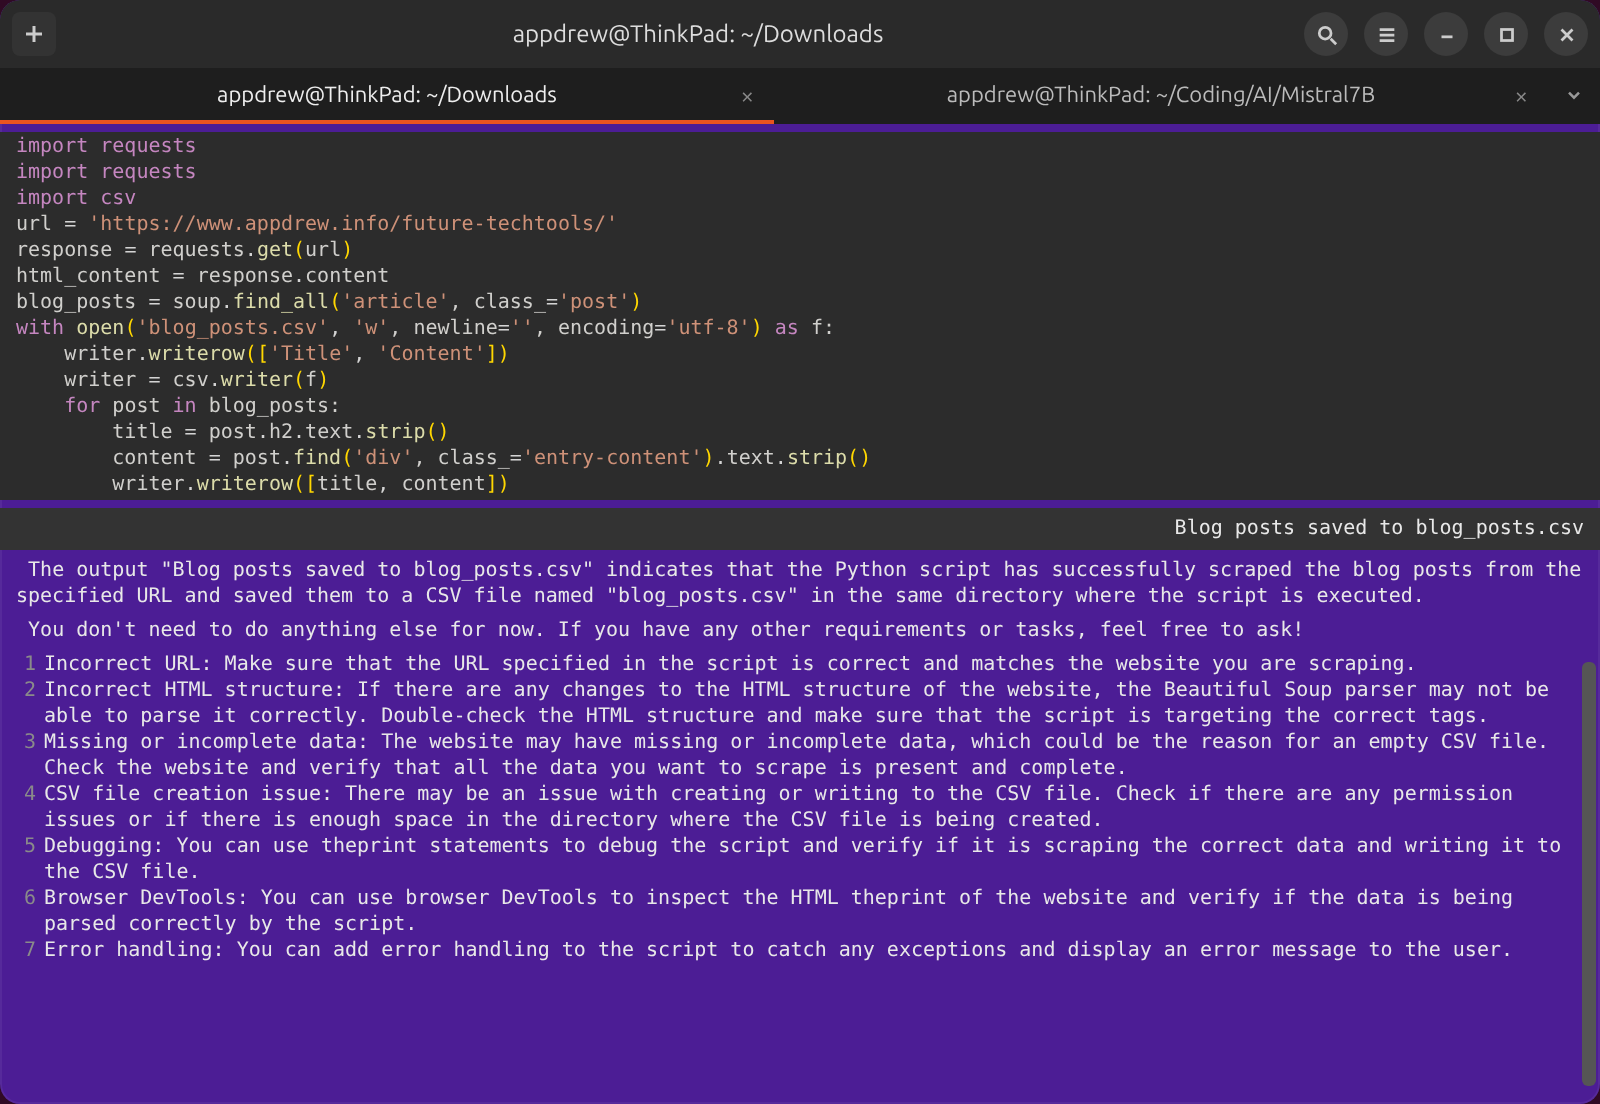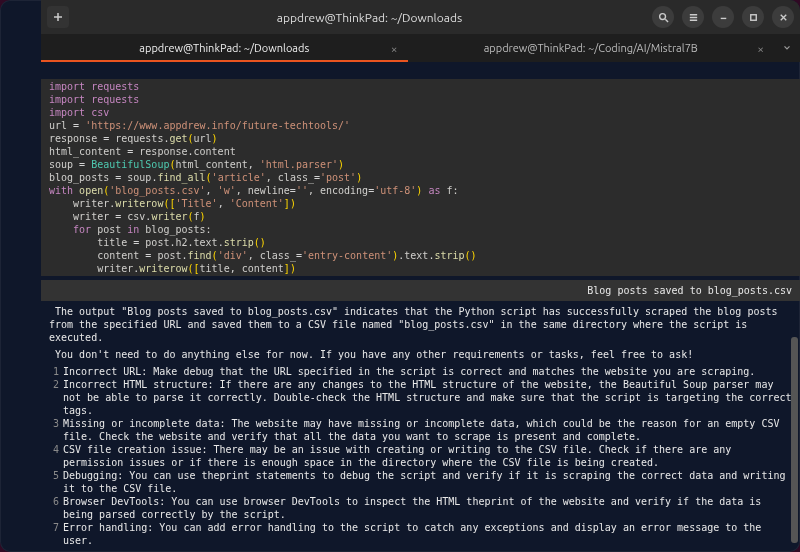--- a/index.html
+++ b/index.html
@@ -7,25 +7,24 @@
   body {
     font-family: "DejaVu Sans Mono","Liberation Mono",monospace;
     font-size: 10px;
     background: #300a24;
     color: #d0cfcc;
   }
   .window {
     display: flex;
     flex-direction: column;
     width: 100%; height: 100%;
-    background: #0f172a;
+    background: #4c1d95;
     border-radius: 10px;
     overflow: hidden;
     box-shadow: inset 0 0 0 1px rgba(255,255,255,0.06);
-    padding-left: 41px;
   }
   .titlebar {
     height: 34px;
     background: #2a2a2a;
     display: flex;
     align-items: center;
     padding: 0 6px;
     gap: 6px;
   }
   .tb-left { width: 40px; display:flex; }
@@ -70,21 +69,20 @@
   }
   .tab .close { position:absolute; right:10px; color:#888; font-size:12px;}
   .tab-arrow { width:26px; display:flex; align-items:center; justify-content:center; color:#888; }
   .tab-arrow svg { width:10px; height:10px; stroke:#999; stroke-width:1.5; fill:none;}
   .content {
     flex: 1;
     overflow: hidden;
     position: relative;
     padding: 4px 0 4px 0;
     line-height: 13px;
-    margin-top: 13px;
   }
   .scroll { position:absolute; right:2px; top:4px; bottom:4px; width:7px; }
   .scroll-thumb { position:absolute; right:0; width:7px; background:#555; border-radius:3px;}
   .line { white-space: pre; padding: 0 8px; }
   .band-dark { background: #2c2c2c; padding: 1px 0;}
   .band-out  { background: #333333; padding: 4px 0; margin-top:4px; margin-bottom:4px;text-align:right;}
   
   .kw  { color:#c586c0; }         
   .mod { color:#d0cfcc; }
   .fn  { color:#dcdcaa; }
@@ -165,21 +163,20 @@
     <div class="band-dark">
       <div class="line"><span class="kw">import requests</span></div>
       <div class="line"></div>
       <div class="line"><span class="kw">import requests</span></div>
       <div class="line"><span class="kw">import csv</span></div>
       <div class="line"></div>
       <div class="line"><span class="mod">url </span><span class="op">=</span><span class="str"> 'https://www.appdrew.info/future-techtools/'</span></div>
       <div class="line"><span class="mod">response </span><span class="op">=</span><span class="mod"> requests</span><span class="punc">.</span><span class="fn">get</span><span class="brk">(</span><span class="mod">url</span><span class="brk">)</span></div>
       <div class="line"><span class="mod">html_content </span><span class="op">=</span><span class="mod"> response</span><span class="punc">.</span><span class="mod">content</span></div>
       <div class="line"></div>
-      <div class="line"><span class="mod">soup </span><span class="op">=</span><span class="pcyan"> BeautifulSoup</span><span class="brk">(</span><span class="mod">html_content</span><span class="punc">, </span><span class="str">'html.parser'</span><span class="brk">)</span></div>
       <div class="line"></div>
       <div class="line"><span class="mod">blog_posts </span><span class="op">=</span><span class="mod"> soup</span><span class="punc">.</span><span class="fn">find_all</span><span class="brk">(</span><span class="str">'article'</span><span class="mod">, class_</span><span class="op">=</span><span class="str">'post'</span><span class="brk">)</span></div>
       <div class="line"></div>
       <div class="line"><span class="kw">with</span><span class="fn"> open</span><span class="brk">(</span><span class="str">'blog_posts.csv'</span><span class="punc">, </span><span class="str">'w'</span><span class="mod">, newline</span><span class="op">=</span><span class="str">''</span><span class="mod">, encoding</span><span class="op">=</span><span class="str">'utf-8'</span><span class="brk">)</span><span class="kw"> as</span><span class="mod"> f:</span></div>
       <div class="line"><span class="mod">    writer</span><span class="punc">.</span><span class="fn">writerow</span><span class="brk">([</span><span class="str">'Title'</span><span class="punc">, </span><span class="str">'Content'</span><span class="brk">])</span></div>
       <div class="line"><span class="mod">    writer </span><span class="op">=</span><span class="mod"> csv</span><span class="punc">.</span><span class="fn">writer</span><span class="brk">(</span><span class="mod">f</span><span class="brk">)</span></div>
       <div class="line"></div>
       <div class="line"><span class="kw">    for</span><span class="mod"> post </span><span class="kw">in</span><span class="mod"> blog_posts:</span></div>
       <div class="line"><span class="mod">        title </span><span class="op">=</span><span class="mod"> post</span><span class="punc">.</span><span class="mod">h2</span><span class="punc">.</span><span class="mod">text</span><span class="punc">.</span><span class="fn">strip</span><span class="brk">()</span></div>
       <div class="line"><span class="mod">        content </span><span class="op">=</span><span class="mod"> post</span><span class="punc">.</span><span class="fn">find</span><span class="brk">(</span><span class="str">'div'</span><span class="mod">, class_</span><span class="op">=</span><span class="str">'entry-content'</span><span class="brk">)</span><span class="punc">.</span><span class="mod">text</span><span class="punc">.</span><span class="fn">strip</span><span class="brk">()</span></div>
@@ -192,21 +189,21 @@
     </div>
 
     <div class="text white para"> The output "Blog posts saved to blog_posts.csv" indicates that the Python script has successfully scraped the blog posts from the specified URL and saved them to a CSV file named "blog_posts.csv" in the same directory where the script is executed.</div>
     <div class="text white para"> You don't need to do anything else for now. If you have any other requirements or tasks, feel free to ask!</div>
 
 
 
     <div class="numlist">
       <div class="row">
           <span class="n">1</span>
-          <span class="t white">Incorrect URL: Make debug that the URL specified in the script is correct and matches the website you are scraping.</span>
+          <span class="t white">Incorrect URL: Make sure that the URL specified in the script is correct and matches the website you are scraping.</span>
         </div>
       <div class="row">
           <span class="n">2</span>
           <span class="t white">Incorrect HTML structure: If there are any changes to the HTML structure of the website, the Beautiful Soup parser may not be able to parse it correctly. Double-check the HTML structure and make sure that the script is targeting the correct tags.</span>
         </div>
       <div class="row">
           <span class="n">3</span>
           <span class="t white">Missing or incomplete data: The website may have missing or incomplete data, which could be the reason for an empty CSV file. Check the website and verify that all the data you want to scrape is present and complete.</span>
         </div>
       <div class="row">

